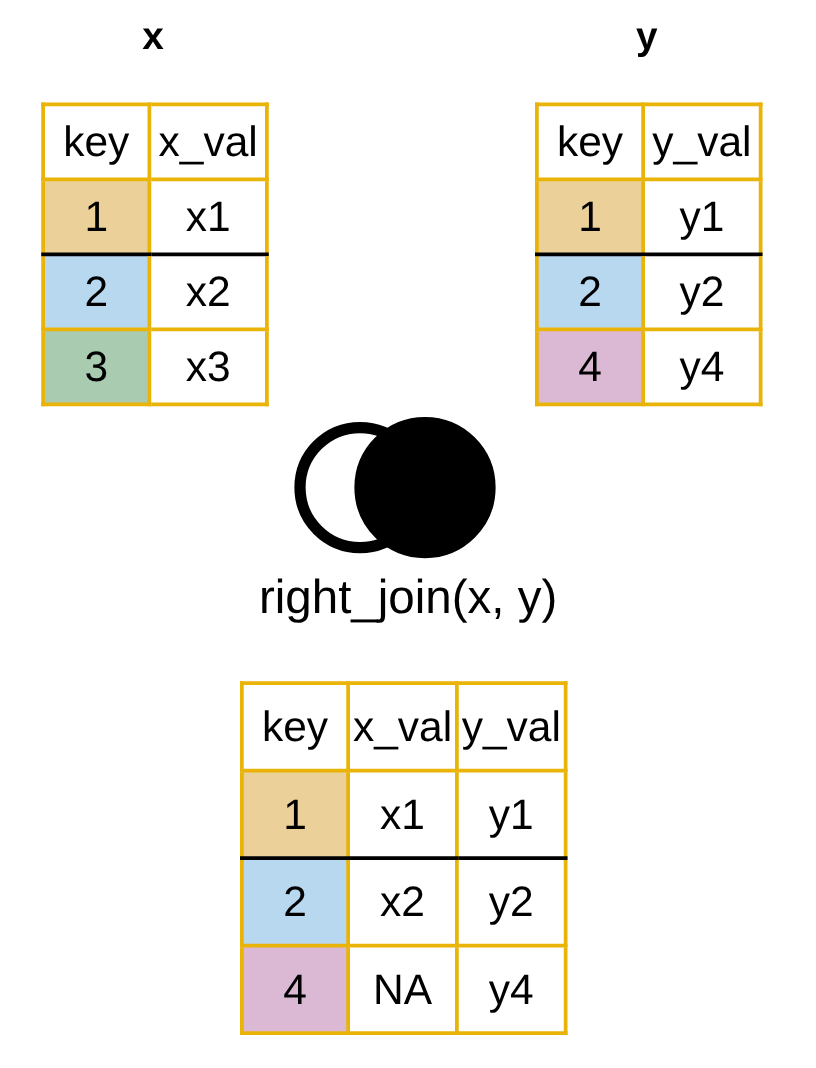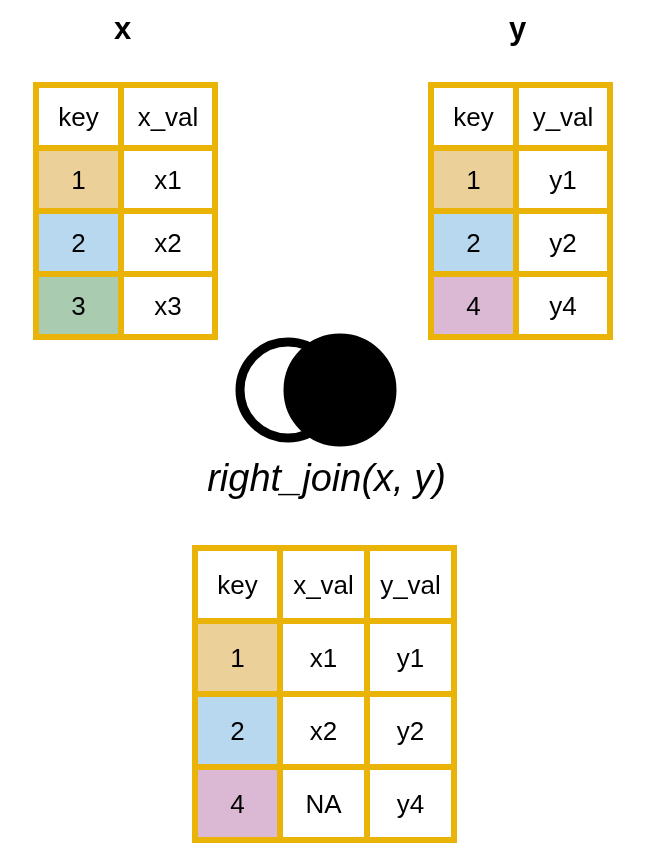--- a/index.html
+++ b/index.html
@@ -34,24 +34,24 @@
   #title-y { left: 428px; top: 13px; width: 179px; }
 
   
   .dtable {
     position: absolute;
     border-collapse: collapse;
     table-layout: fixed;
     background: #ffffff;
   }
   .dtable td {
-    border: 6px solid #eab308;
+    border: 3px solid #eab308;
     text-align: center;
     vertical-align: middle;
-    font-size: 26px;
+    font-size: 34px;
     line-height: 1;
     height: 57px;
     padding: 0;
     background: #ffffff;
     color: #000000;
   }
   
   .dtable tr.thick-bottom td {
     border-bottom: 3px solid #000000;
   }
@@ -90,21 +90,20 @@
   
   #join-label {
     position: absolute;
     left: 0px;
     top: 459px;
     width: 653px;
     text-align: center;
     font-size: 38px;
     line-height: 1;
     white-space: nowrap;
-    font-style: italic;
   }
 </style>
 </head>
 <body>
 
 <div id="stage">
 
   <div id="title-x" class="tbl-title">x</div>
 
   <div id="title-y" class="tbl-title">y</div>

